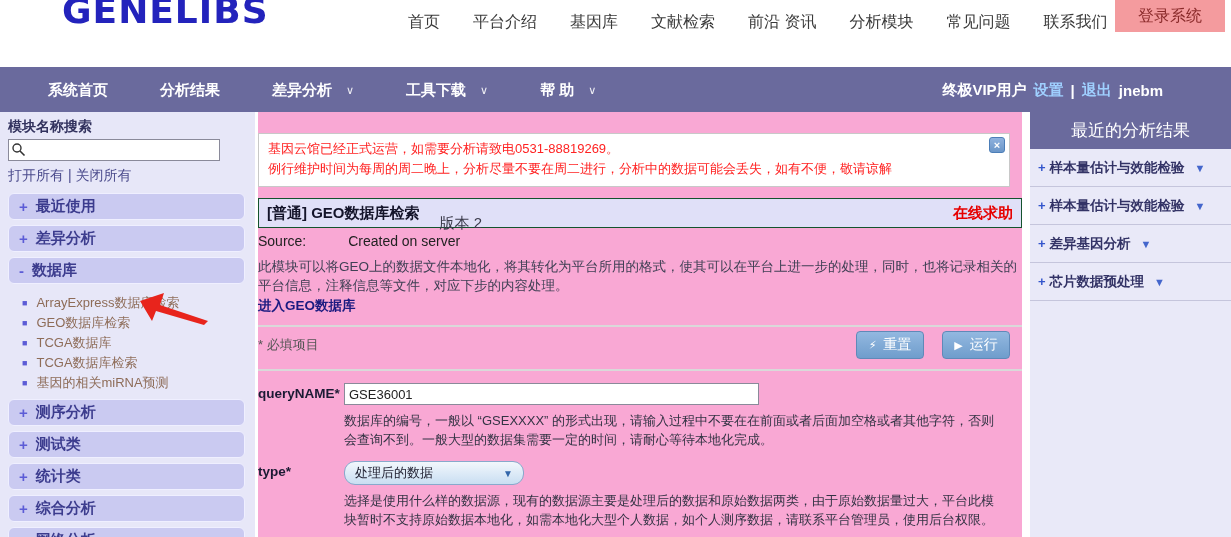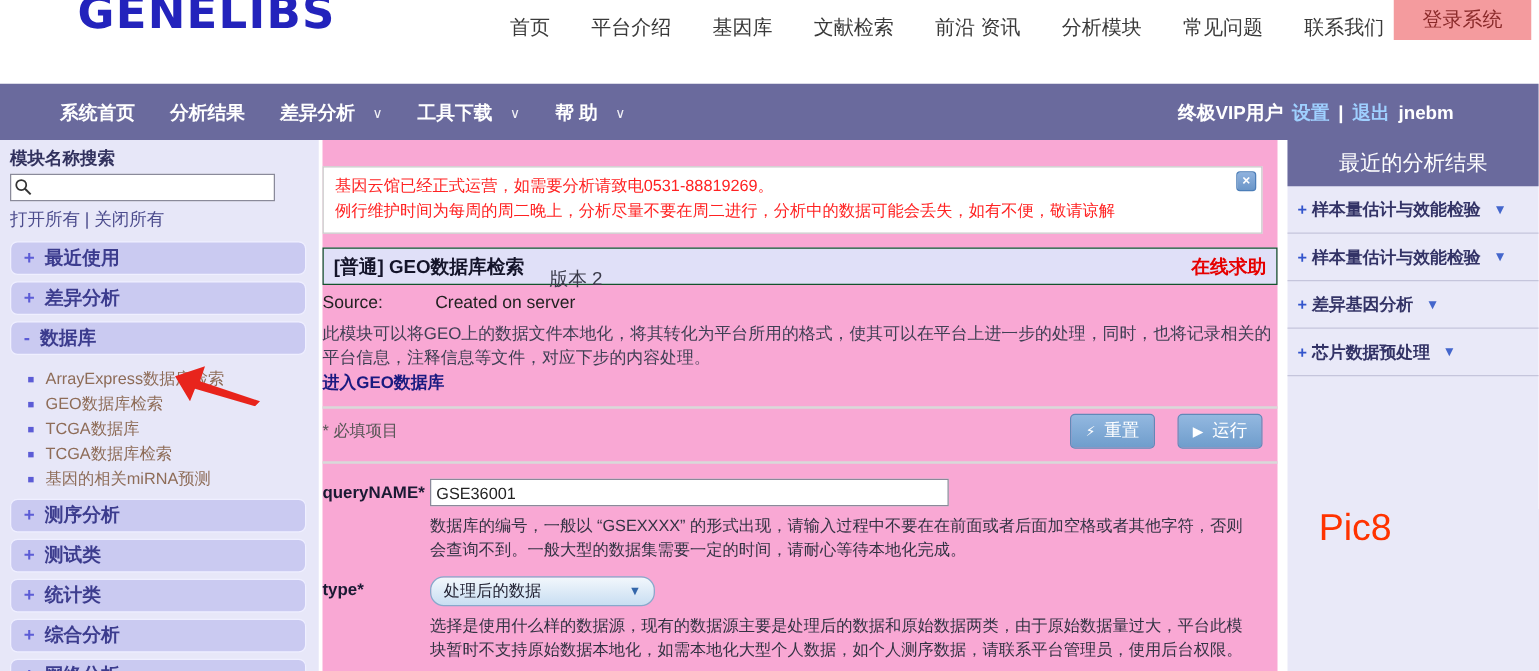--- a/index.html
+++ b/index.html
@@ -14,21 +14,21 @@
   .top-nav { position:absolute; left:408px; top:12px; display:flex; gap:33px;
     font-size:16px; color:#3A3A3A; white-space:nowrap; }
   .top-nav span { cursor:pointer; }
   .login-btn { position:absolute; left:1115px; top:-4px; width:110px; height:36px;
     background:#F49B9E; color:#8A2A2A; font-size:16px; display:flex; align-items:center;
     justify-content:center; padding-top:4px; cursor:pointer; }
 
   
   .navbar { position:absolute; left:0; top:67px; width:1231px; height:45px;
     background:#6A6A9D; color:#fff; font-size:15px; font-weight:bold; }
-  .navbar-left { position:absolute; left:48px; top:14px; display:flex; gap:28px; align-items:center; white-space:nowrap; }
+  .navbar-left { position:absolute; left:48px; top:14px; display:flex; gap:52px; align-items:center; white-space:nowrap; }
   .nav-item { display:flex; align-items:center; gap:14px; cursor:pointer; }
   .chev { font-size:11px; font-weight:normal; opacity:.9; }
   .navbar-right { position:absolute; right:68px; top:14px; display:flex; gap:7px; align-items:center; white-space:nowrap; }
   .navbar-right .lnk { color:#9FD0FF; cursor:pointer; }
 
   
   .sidebar { position:absolute; left:0; top:112px; width:255px; height:425px;
     background:#E7E7F8; padding:6px 8px 0 8px; }
   .search-label { font-size:14px; font-weight:bold; color:#32325E; margin-bottom:3px; }
   .search-wrap { position:relative; width:212px; height:22px; margin-bottom:6px; }
@@ -297,16 +297,15 @@
     <div class="rp-item">
       <span class="pm">+</span>
       <span class="lbl">差异基因分析</span>
       <span class="arr">▼</span>
     </div>
     <div class="rp-item">
       <span class="pm">+</span>
       <span class="lbl">芯片数据预处理</span>
       <span class="arr">▼</span>
     </div>
-    <div class="pic-label">Pic8</div>
   </div>
 
 </div>
 
 </body></html>

